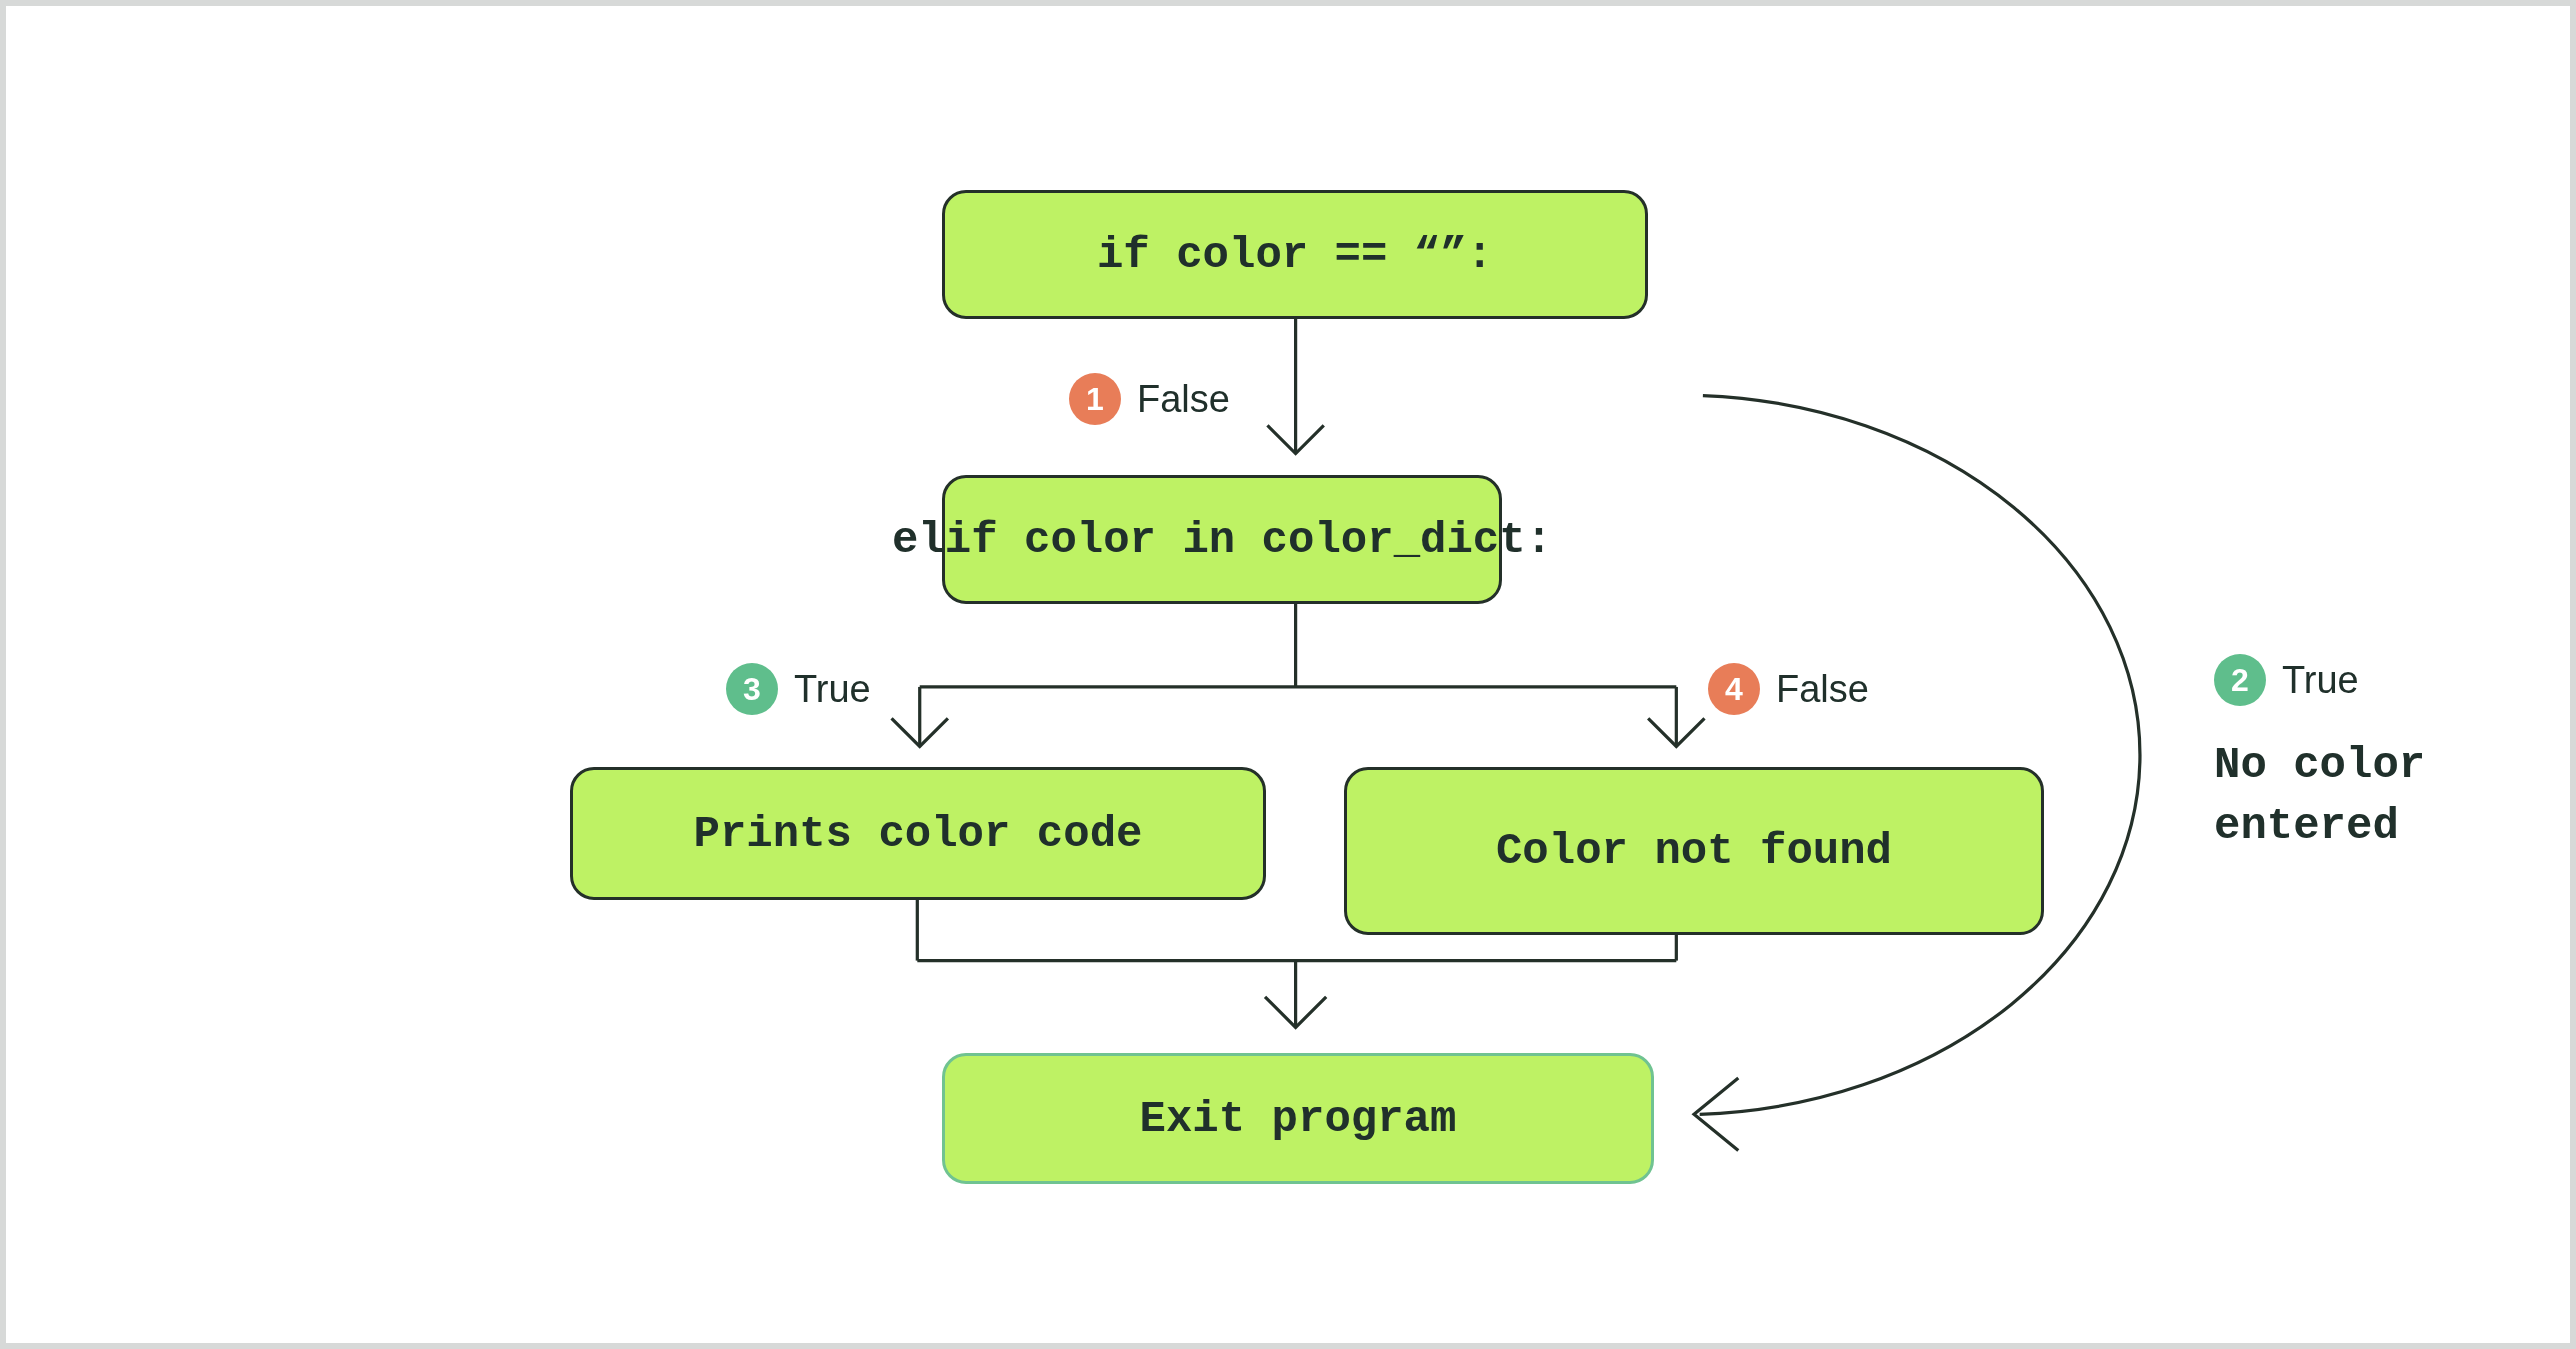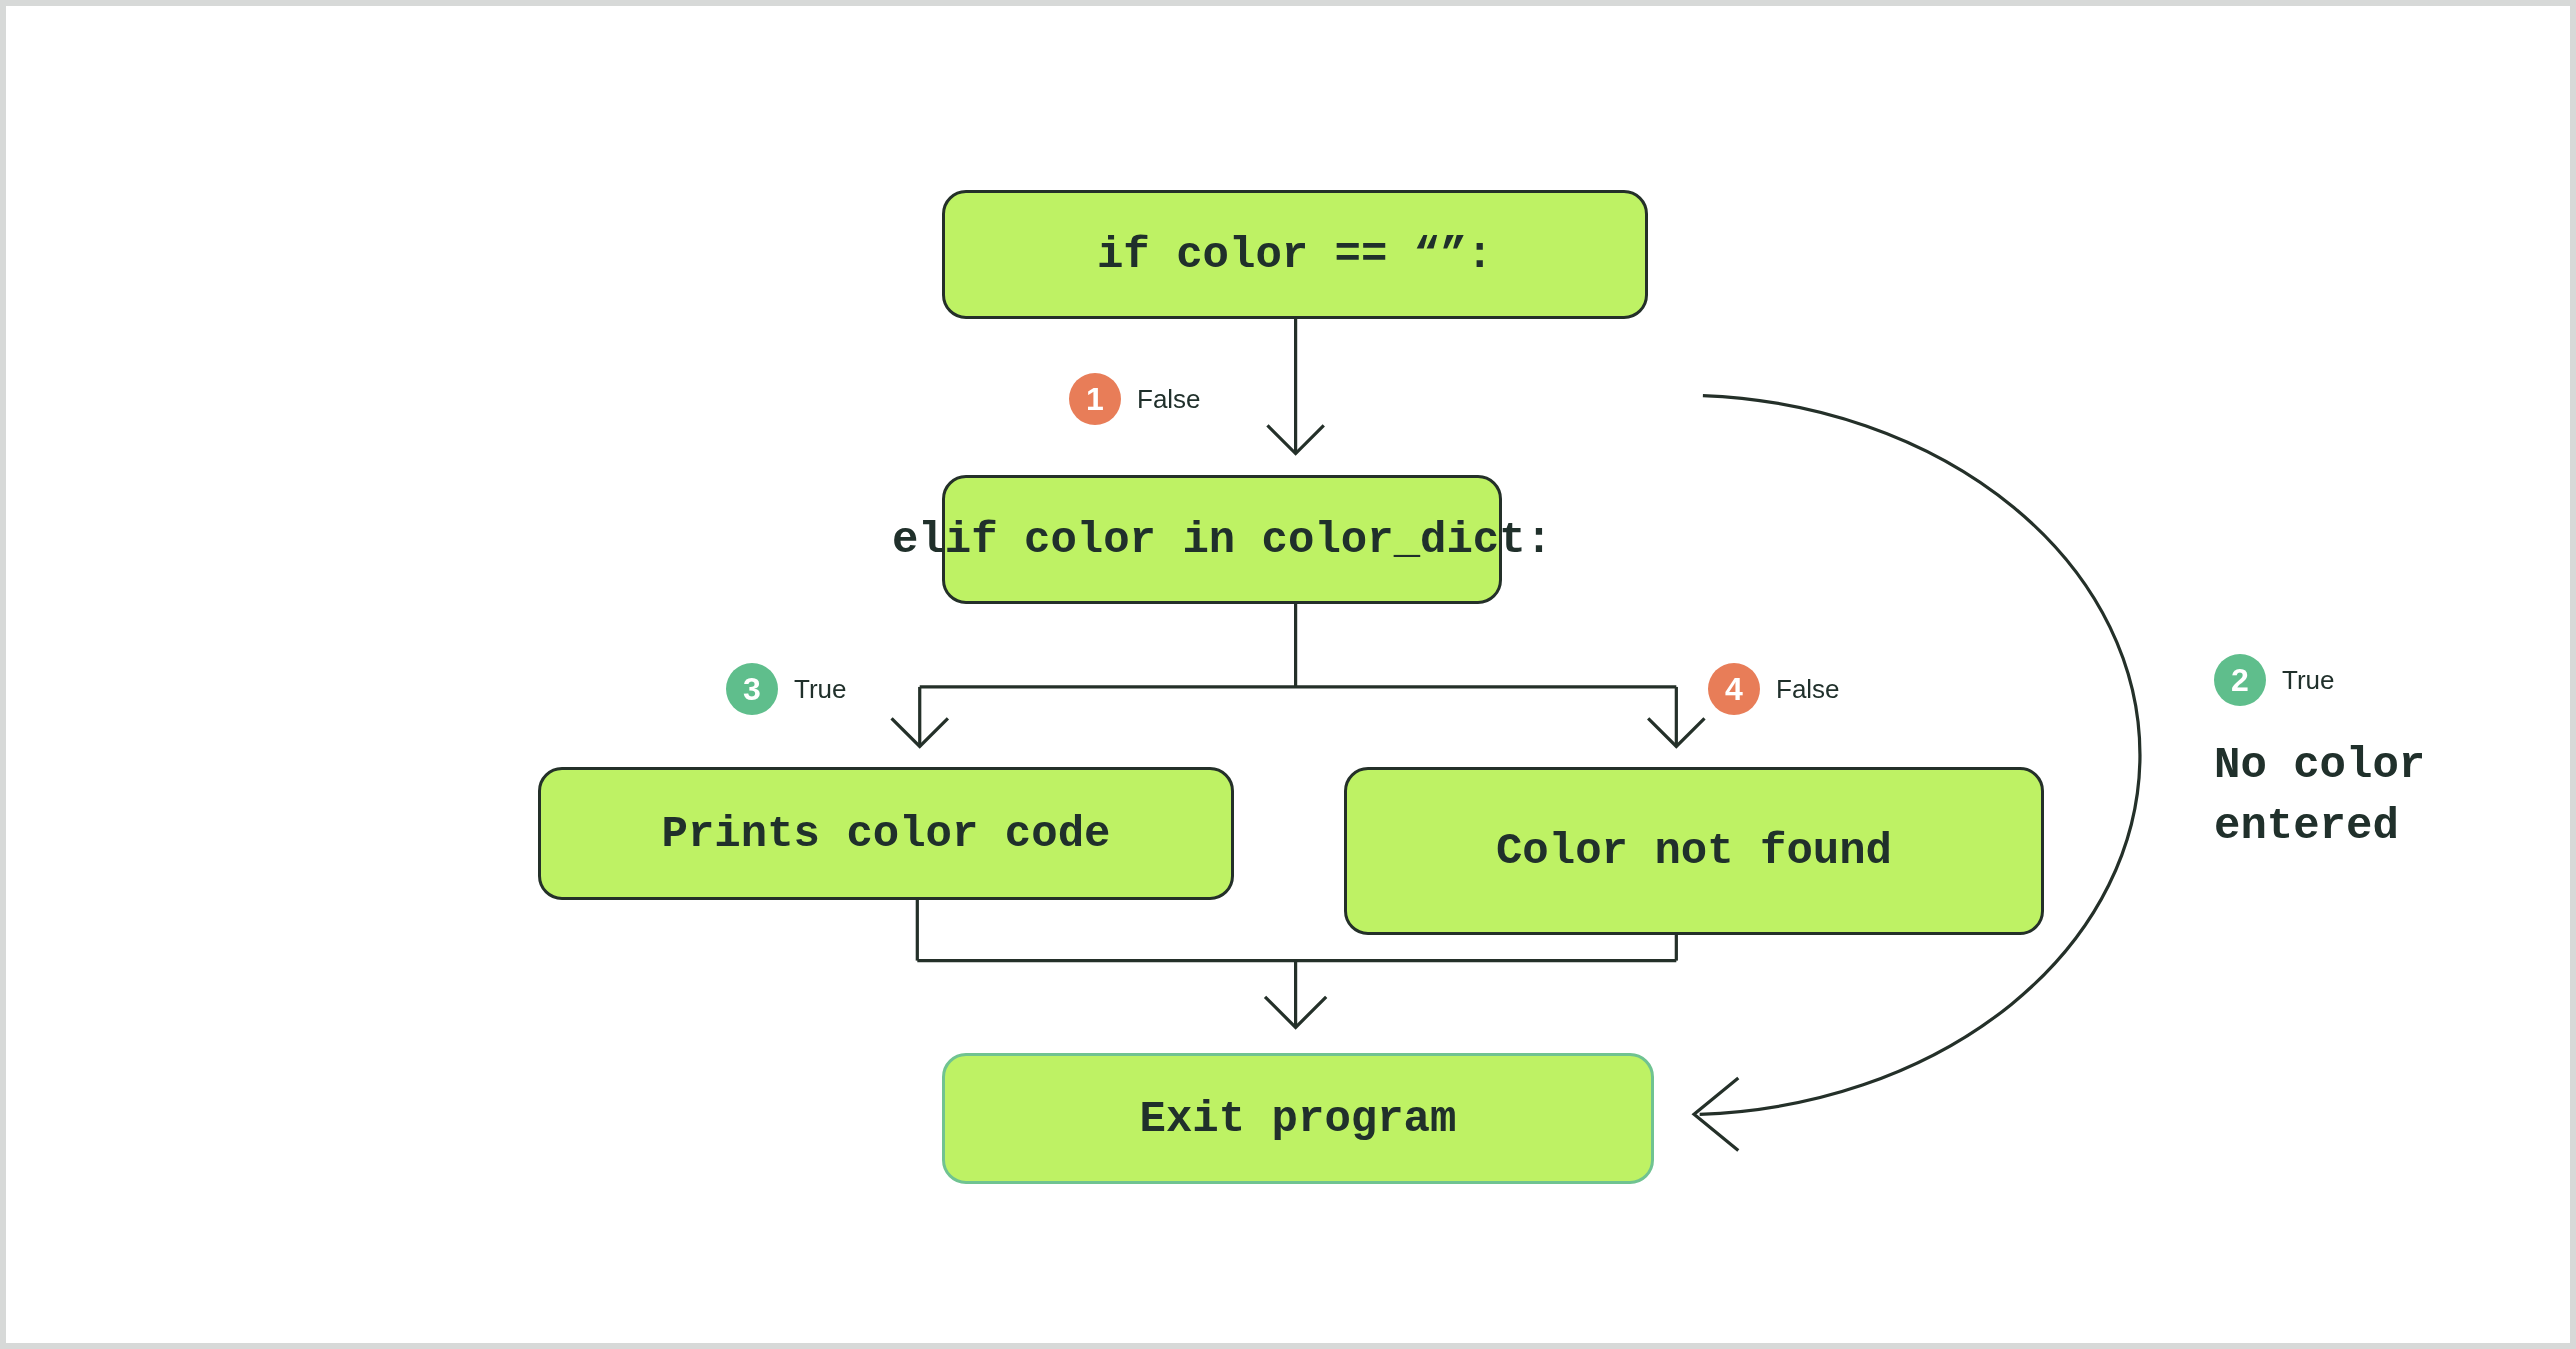--- a/index.html
+++ b/index.html
@@ -55,21 +55,21 @@
     align-items: center;
     justify-content: center;
     color: #ffffff;
     font-size: 32px;
     font-weight: bold;
     flex: 0 0 auto;
   }
   .badge.orange .dot { background: #e87d58; }
   .badge.green  .dot { background: #5fbe8c; }
   .badge .lbl {
-    font-size: 26px;
+    font-size: 38px;
     font-weight: 500;
     color: #20302b;
   }
   .note {
     position: absolute;
     font-family: Liberation Mono, monospace;
     font-weight: bold;
     font-size: 44px;
     line-height: 61px;
     width: 322px;
@@ -104,21 +104,21 @@
   </svg>
 
   <div class="node" style="left:936px; top:184px; width:706px; height:129px;">
     <span>if color == “”:</span>
   </div>
 
   <div class="node" style="left:936px; top:469px; width:560px; height:129px;">
     <span>elif color in color_dict:</span>
   </div>
 
-  <div class="node" style="left:532px; top:761px; width:696px; height:133px;">
+  <div class="node" style="left:564px; top:761px; width:696px; height:133px;">
     <span>Prints color code</span>
   </div>
 
   <div class="node" style="left:1320px; top:761px; width:700px; height:168px;margin-left:18px;">
     <span>Color not found</span>
   </div>
 
   <div class="node exit" style="left:936px; top:1047px; width:712px; height:131px;">
     <span>Exit program</span>
   </div>

